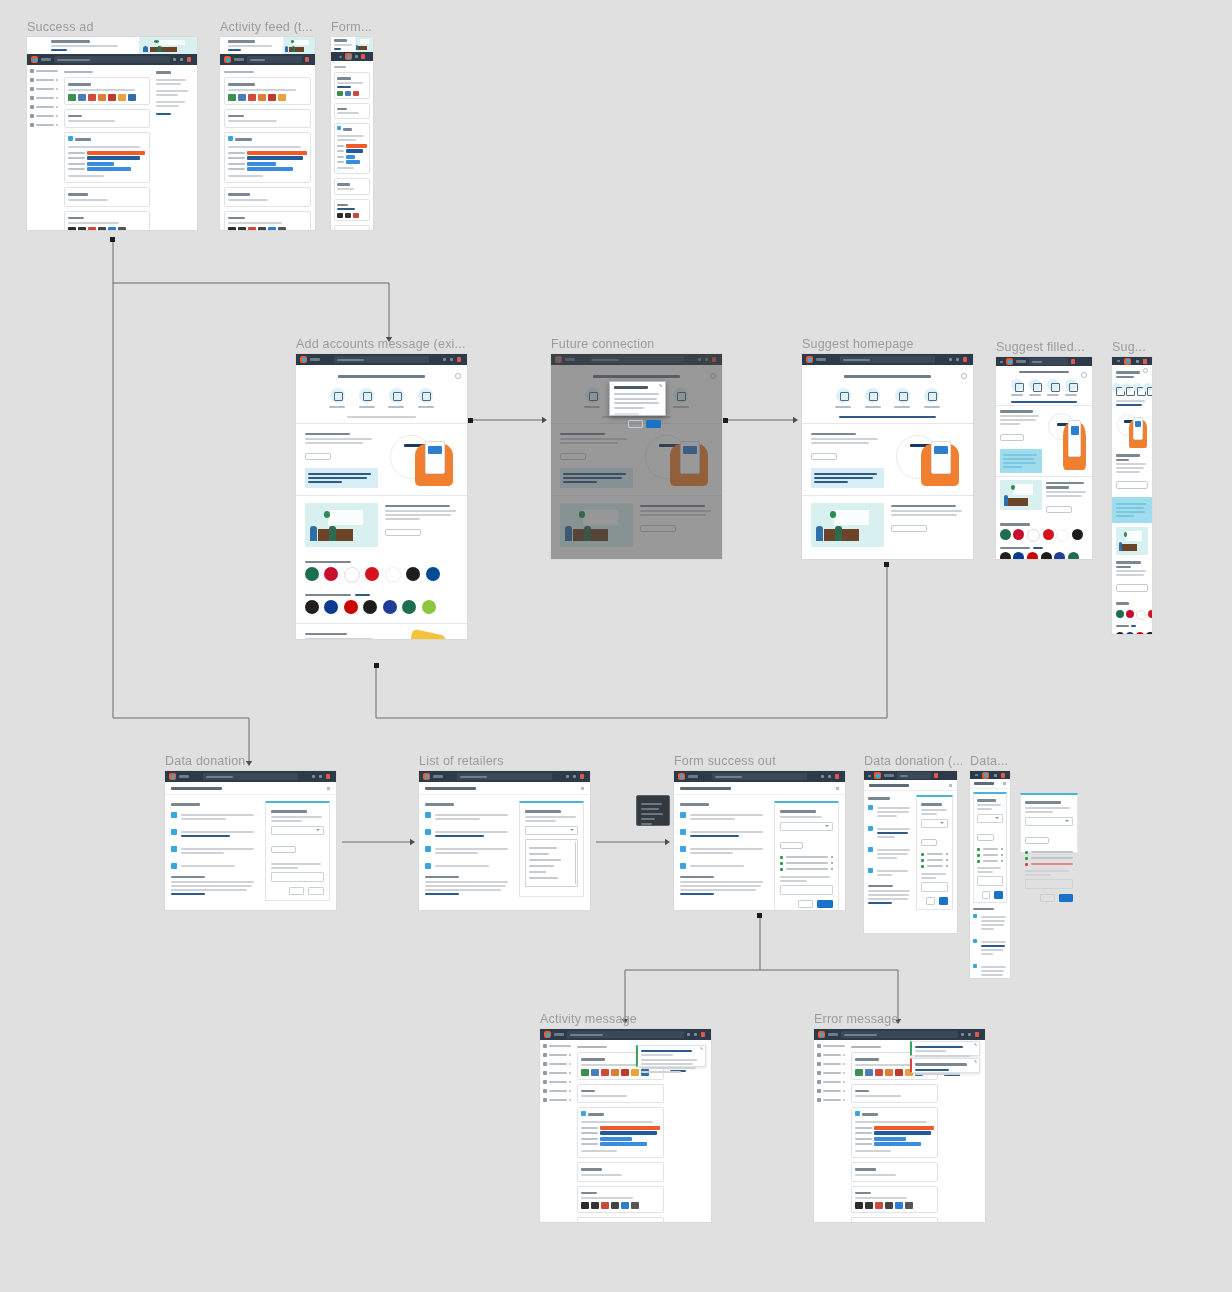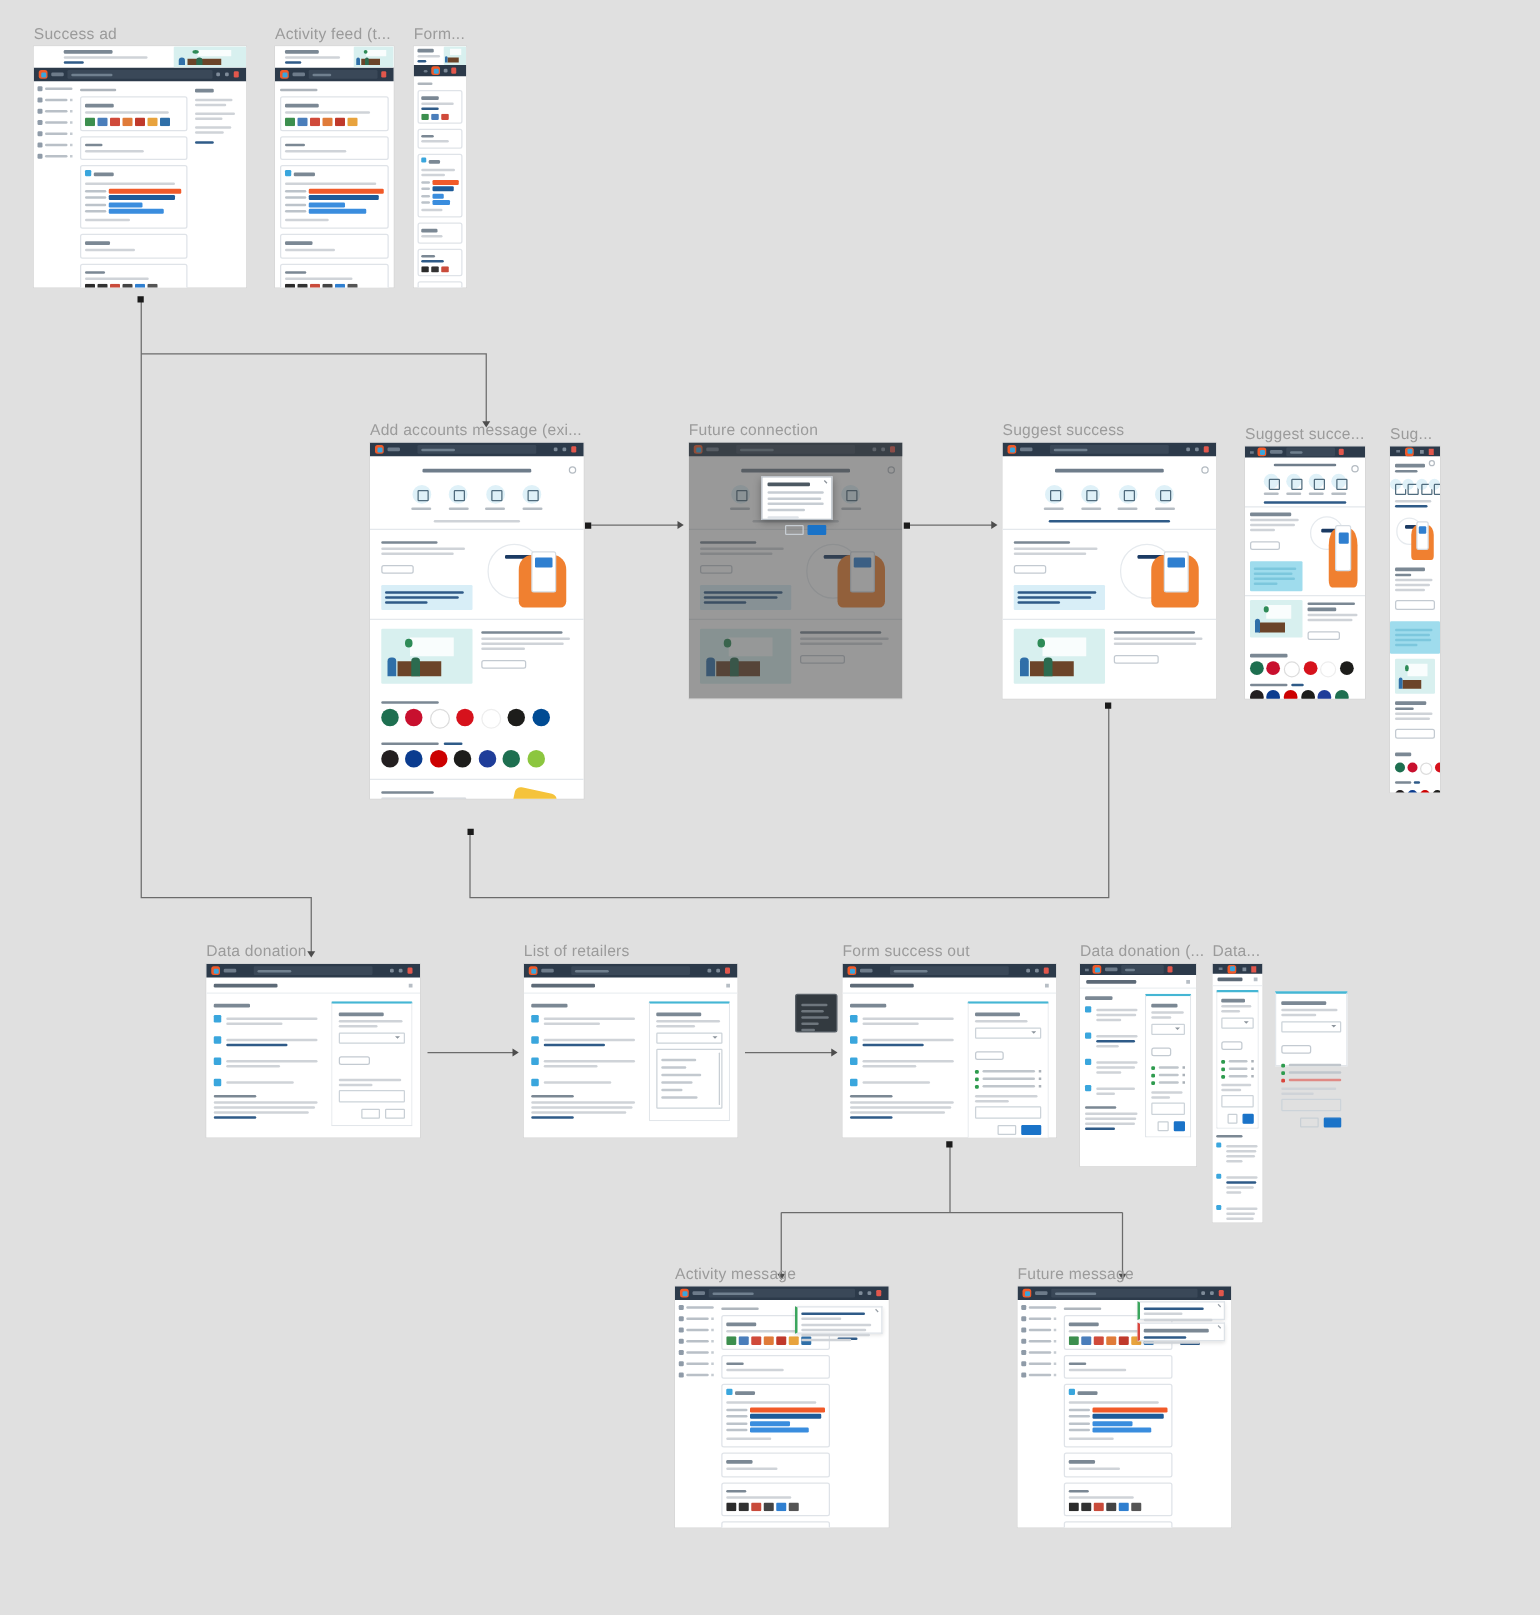--- a/index.html
+++ b/index.html
@@ -757,21 +757,21 @@
         <div class="mrow" style="width:54%;margin-top:4px;background:#dfe4e9"></div>
         <div class="mbtns">
           <i></i>
           <i class="primary"></i>
           </div>
       </div>
     </div>
   </div>
 
   <div class="frame" id="f-suggest" style="left:802px;top:354px;width:171px;height:205px;">
-    <div class="frame-title">Suggest success</div>
+    <div class="frame-title">Suggest homepage</div>
     <div class="screen">
       <div class="topbar" style="height:11px;">
         <div class="logo"></div>
         <div class="brand"></div>
         <div class="searchbar" style="max-width:58%;margin:0 auto">
             <i></i>
           </div>
         <div class="tbicons">
             <span></span>
             <span></span>
@@ -832,21 +832,21 @@
         <div class="rgt" style="flex:1.1;min-height:0"><div class="ln t" style="width:88%"></div>
           <div class="ln" style="width:96%;margin-top:3px"></div><div class="ln" style="width:90%"></div>
           <div class="btnsm" style="width:46%"></div></div>
       </div>
       <div style="padding:3% 5% 1%"></div>
 
     </div>
   </div>
 
   <div class="frame" id="f-suggest2" style="left:996px;top:357px;width:96px;height:202px;">
-    <div class="frame-title">Suggest succe...</div>
+    <div class="frame-title">Suggest filled...</div>
     <div class="screen">
       <div class="topbar" style="height:9px;">
         <span style="width:3px;height:2px;background:#6d7b8a"></span>
         <div class="logo"></div>
         <div class="brand"></div>
         <div class="searchbar" style="max-width:44%">
             <i></i>
           </div>
         <div class="tbicons">
             <span class="red"></span>
@@ -1578,21 +1578,21 @@
           <div class="ln" style="width:52%"></div>
         <div class="ln" style="width:92%;margin-top:3px"></div>
           <div class="ln" style="width:86%"></div>
         <div class="ln" style="width:90%"></div>
           <div class="ln" style="width:66%"></div>
       </div>
     </div>
   </div>
 
   <div class="frame" id="f-error" style="left:814px;top:1029px;width:171px;height:193px;">
-    <div class="frame-title">Future message</div>
+    <div class="frame-title">Error message</div>
     <div class="screen">
       <div class="topbar" style="height:11px;">
         <div class="logo"></div>
         <div class="brand"></div>
         <div class="searchbar">
             <i></i>
           </div>
         <div class="tbicons">
             <span></span>
             <span></span>

